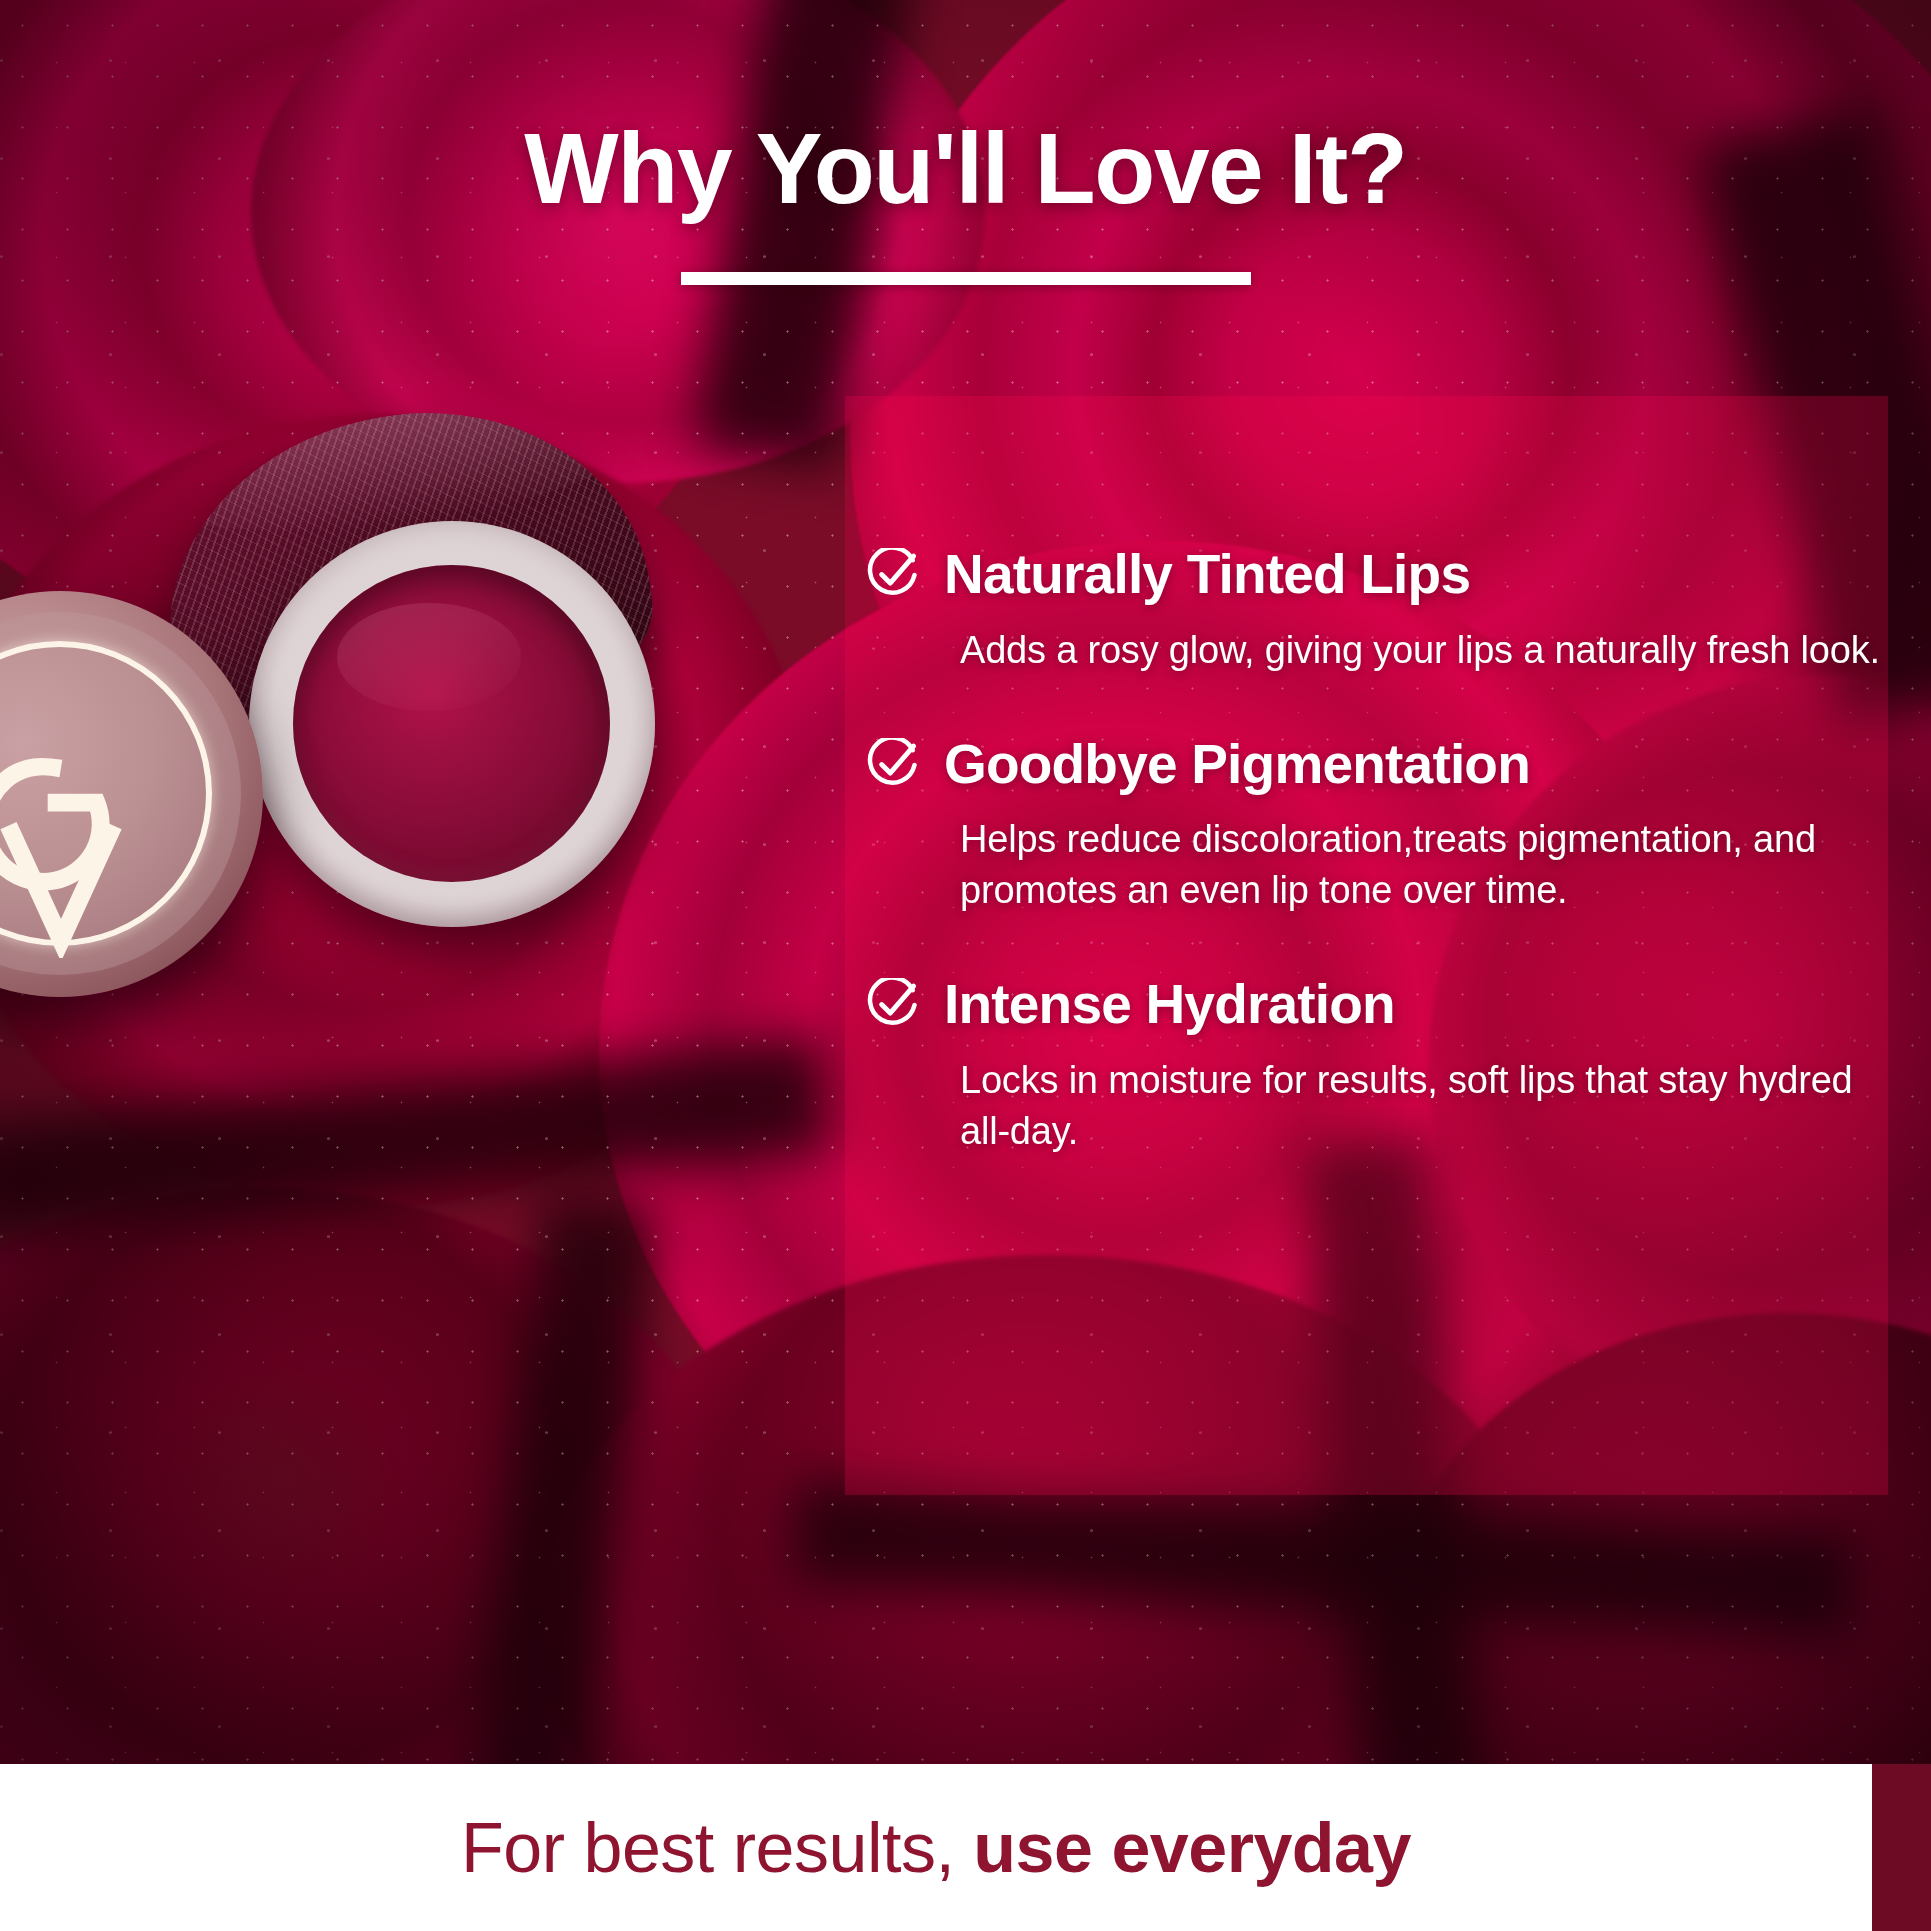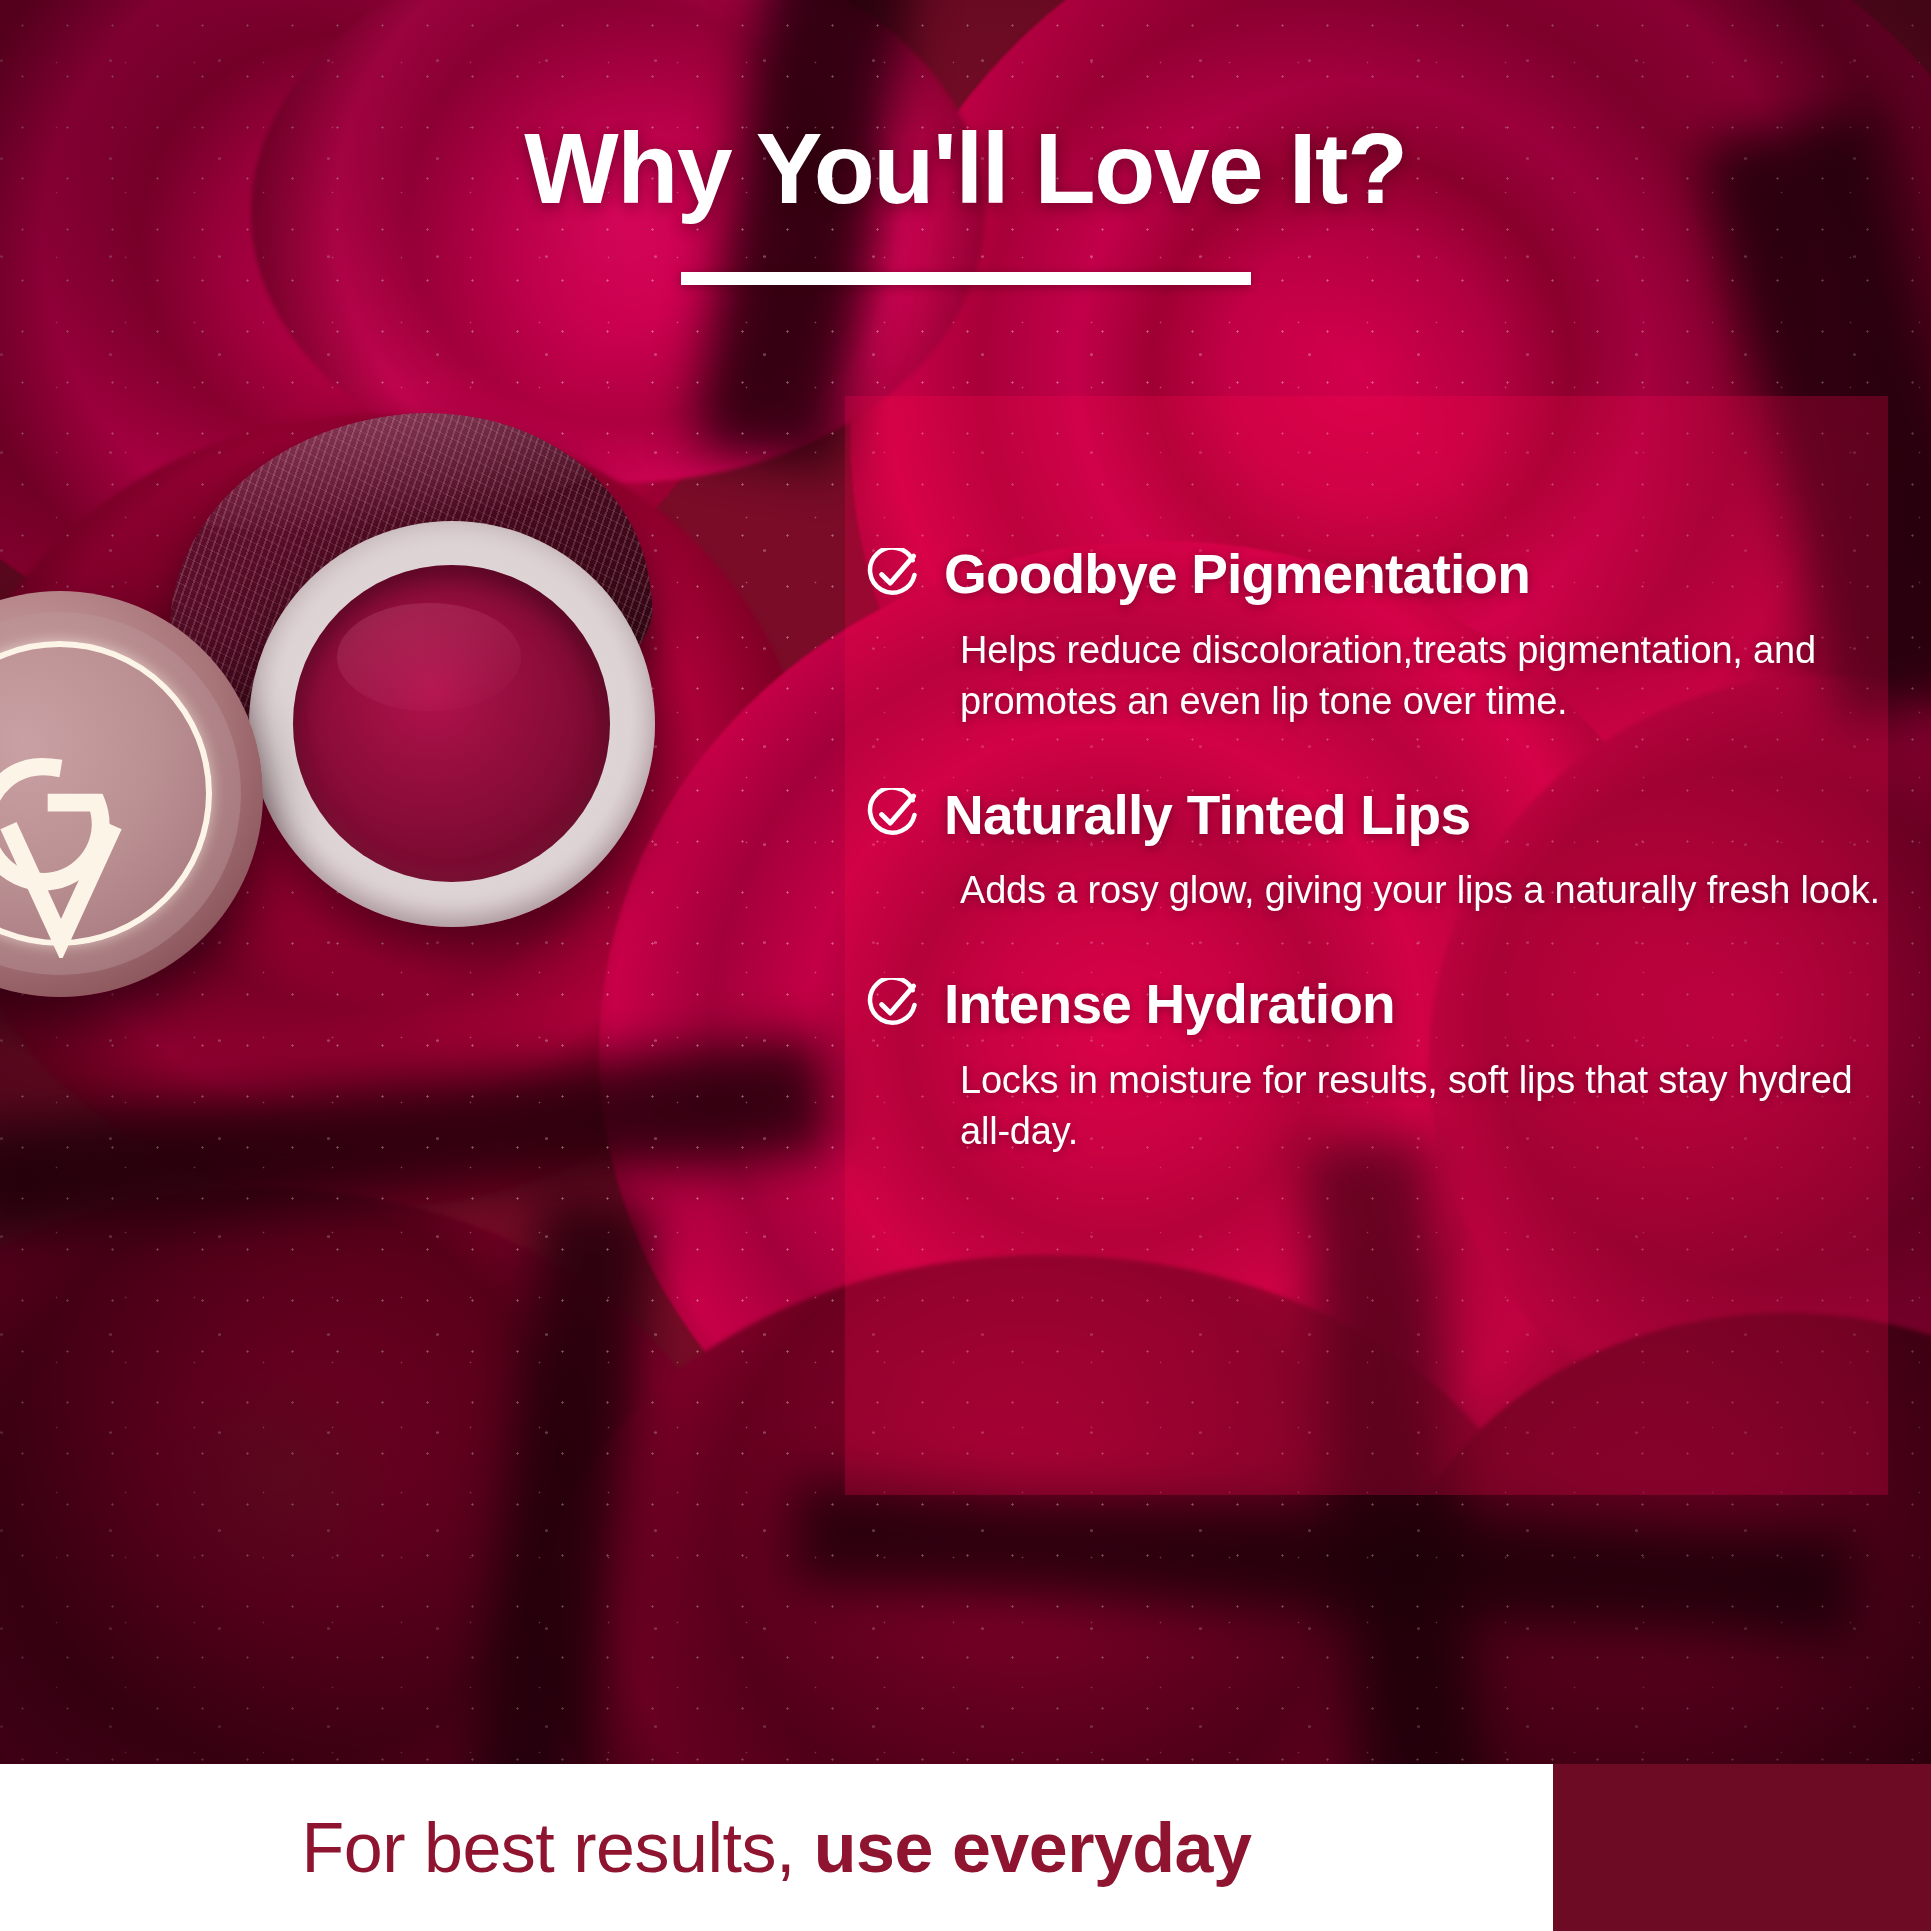--- a/index.html
+++ b/index.html
@@ -204,21 +204,21 @@
   }
   .feature-desc {
     margin-top:21px; margin-left:95px;
     color:#ffffff; font-size:38px; font-weight:400; line-height:1.34;
     letter-spacing:-0.2px; max-width:927px;
     text-shadow:0 1.9px 8.7px rgba(40,0,14,.38);
   }
 
   
   .footer-banner {
-    position:absolute; left:0; bottom:0; width:1553px; height:167px;
+    position:absolute; left:0; bottom:0; width:1872px; height:167px;
     background:#ffffff; display:flex; align-items:center; justify-content:center;
   }
   .footer-text {
     color:#8e1430; font-size:70px; font-weight:400; letter-spacing:-0.5px;
     white-space:nowrap;
   }
   .footer-text .bold { font-weight:700; }
 </style>
 </head>
 <body>
@@ -268,34 +268,34 @@
   <div class="headline-rule"></div>
 
   <div class="features">
 
     <div class="feature">
       <div class="feature-head">
         <svg class="check-icon" viewBox="0 0 24 24">
           <path d="M21.2 5.4 A10 10 0 1 0 22 12" fill="none" stroke="#ffffff" stroke-width="2" stroke-linecap="round"></path>
           <path d="M7.4 11.8 L11.2 15.6 L21.6 3.6" fill="none" stroke="#ffffff" stroke-width="2.2" stroke-linecap="round" stroke-linejoin="round"></path>
         </svg>
-        <div class="feature-title">Goodbye Pigmentation</div>
+        <div class="feature-title">Naturally Tinted Lips</div>
       </div>
-      <div class="feature-desc">Helps reduce discoloration,treats pigmentation, and promotes an even lip tone over time.</div>
+      <div class="feature-desc">Adds a rosy glow, giving your lips a naturally fresh look.</div>
     </div>
 
     <div class="feature">
       <div class="feature-head">
         <svg class="check-icon" viewBox="0 0 24 24">
           <path d="M21.2 5.4 A10 10 0 1 0 22 12" fill="none" stroke="#ffffff" stroke-width="2" stroke-linecap="round"></path>
           <path d="M7.4 11.8 L11.2 15.6 L21.6 3.6" fill="none" stroke="#ffffff" stroke-width="2.2" stroke-linecap="round" stroke-linejoin="round"></path>
         </svg>
-        <div class="feature-title">Naturally Tinted Lips</div>
+        <div class="feature-title">Goodbye Pigmentation</div>
       </div>
-      <div class="feature-desc">Adds a rosy glow, giving your lips a naturally fresh look.</div>
+      <div class="feature-desc">Helps reduce discoloration,treats pigmentation, and promotes an even lip tone over time.</div>
     </div>
 
     <div class="feature">
       <div class="feature-head">
         <svg class="check-icon" viewBox="0 0 24 24">
           <path d="M21.2 5.4 A10 10 0 1 0 22 12" fill="none" stroke="#ffffff" stroke-width="2" stroke-linecap="round"></path>
           <path d="M7.4 11.8 L11.2 15.6 L21.6 3.6" fill="none" stroke="#ffffff" stroke-width="2.2" stroke-linecap="round" stroke-linejoin="round"></path>
         </svg>
         <div class="feature-title">Intense Hydration</div>
       </div>

